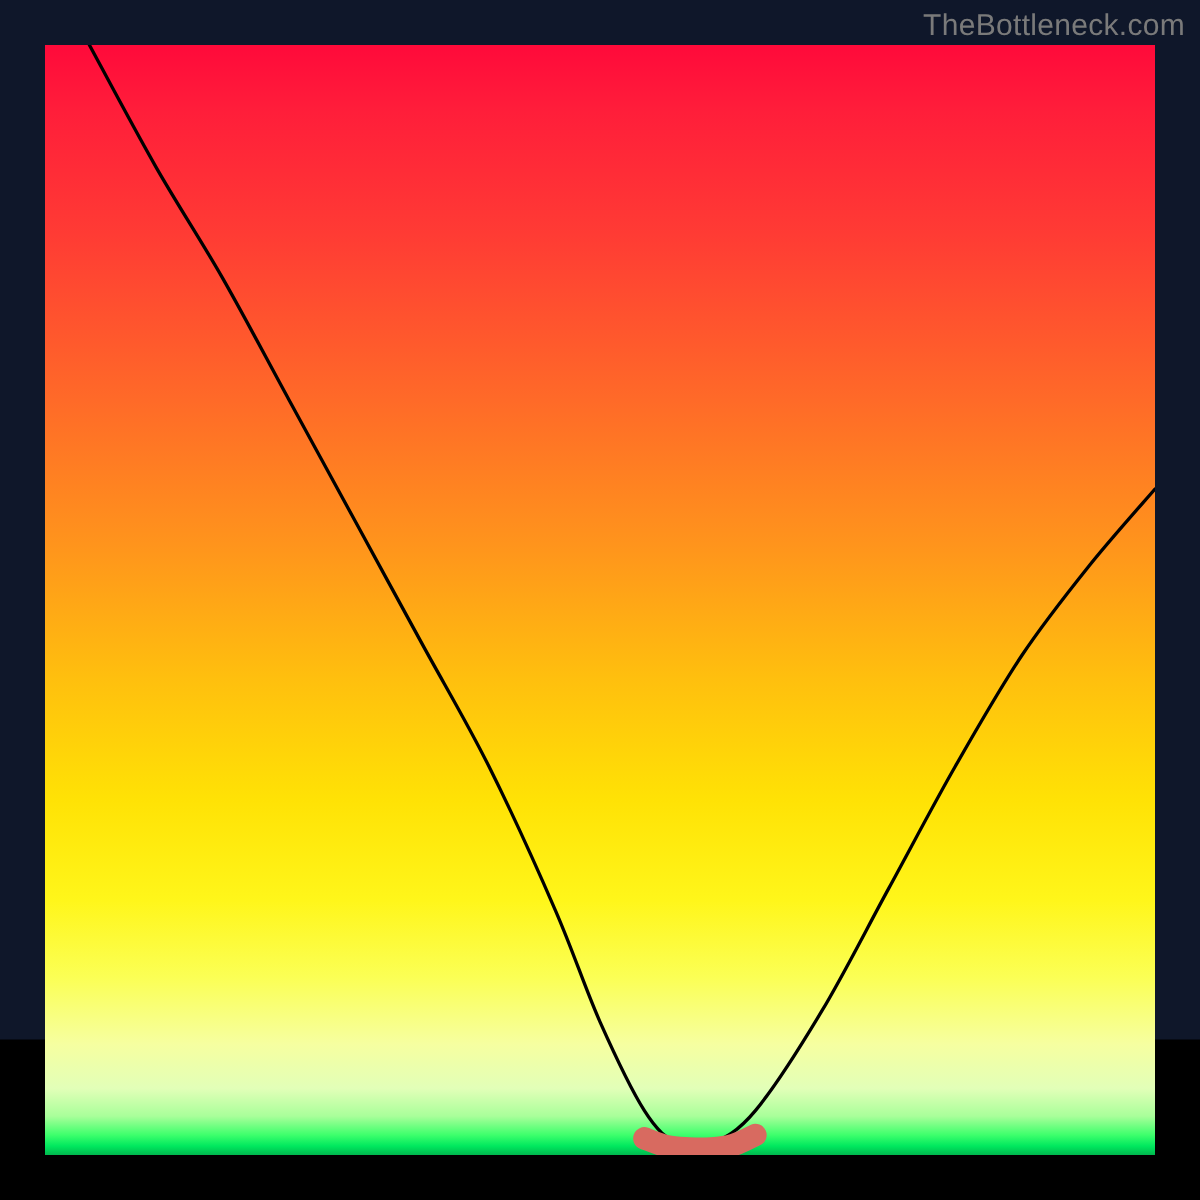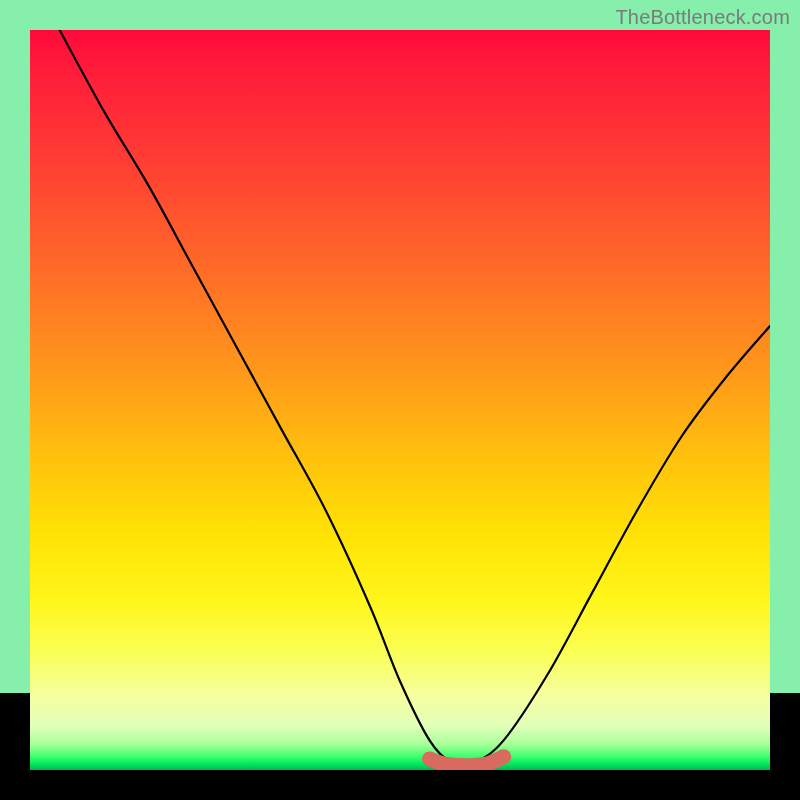--- a/index.html
+++ b/index.html
@@ -10,21 +10,21 @@
     background: #000000;
     overflow: hidden;
     font-family: Arial, Helvetica, sans-serif;
   }
   .frame {
     position: absolute;
     left: 0;
     top: 0;
     width: 800px;
     height: 693px;
-    background: #86efac;
+    background: #0f172a;
   }
   .plot {
     position: absolute;
     left: 30px;
     top: 30px;
     width: 740px;
     height: 740px;
     
     background: linear-gradient(
       to bottom,

